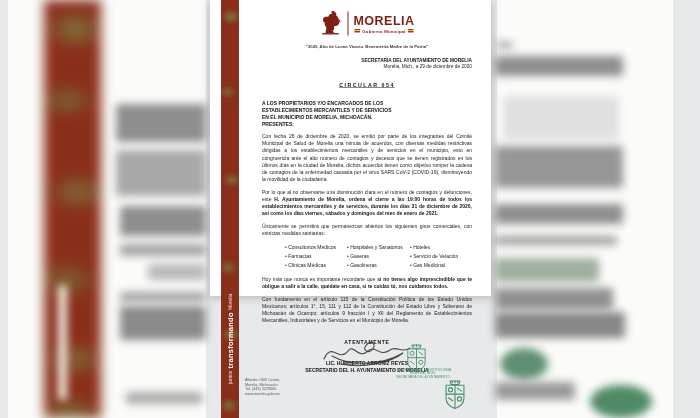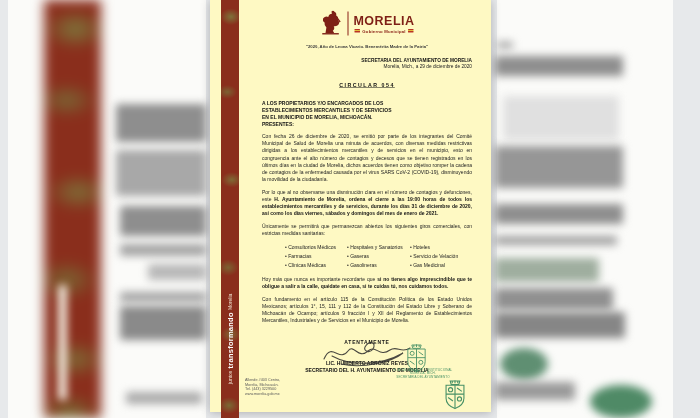--- a/index.html
+++ b/index.html
@@ -15,21 +15,21 @@
     background-color:#8a2e1c;
     background-image:
       radial-gradient(ellipse 46px 30px at 55% 7%,  rgba(124,126,62,.9), rgba(124,126,62,0) 70%),
       radial-gradient(ellipse 44px 26px at 40% 24%, rgba(118,120,60,.75), rgba(118,120,60,0) 70%),
       radial-gradient(ellipse 46px 28px at 60% 46%, rgba(124,126,62,.8), rgba(124,126,62,0) 70%),
       radial-gradient(ellipse 46px 30px at 40% 67%, rgba(118,120,58,.75), rgba(118,120,58,0) 70%),
       radial-gradient(ellipse 44px 28px at 55% 86%, rgba(124,126,62,.75), rgba(124,126,62,0) 70%),
       radial-gradient(ellipse 46px 30px at 45% 99%, rgba(118,120,58,.85), rgba(118,120,58,0) 70%);}
 
   
-  .document{position:absolute;left:210px;top:0;width:281px;height:412px;background:#fef9c3;
+  .document{position:absolute;left:210px;top:0;width:281px;height:296px;background:#ffffff;
             box-shadow:0 1px 9px rgba(40,40,45,.30);}
   .doc-inner{position:relative;width:562px;height:836px;transform:scale(.5);
              transform-origin:0 0;color:#1f1f1f;}
 
   .stripe{position:absolute;left:22px;top:0;width:36px;height:836px;
     background-color:#8a2e1c;
     background-image:
       radial-gradient(ellipse 30px 24px at 55% 4%,  rgba(124,126,62,.85), rgba(124,126,62,0) 70%),
       radial-gradient(ellipse 28px 20px at 35% 22%, rgba(118,120,60,.7),  rgba(118,120,60,0) 70%),
       radial-gradient(ellipse 30px 22px at 60% 43%, rgba(124,126,62,.75), rgba(124,126,62,0) 70%),

